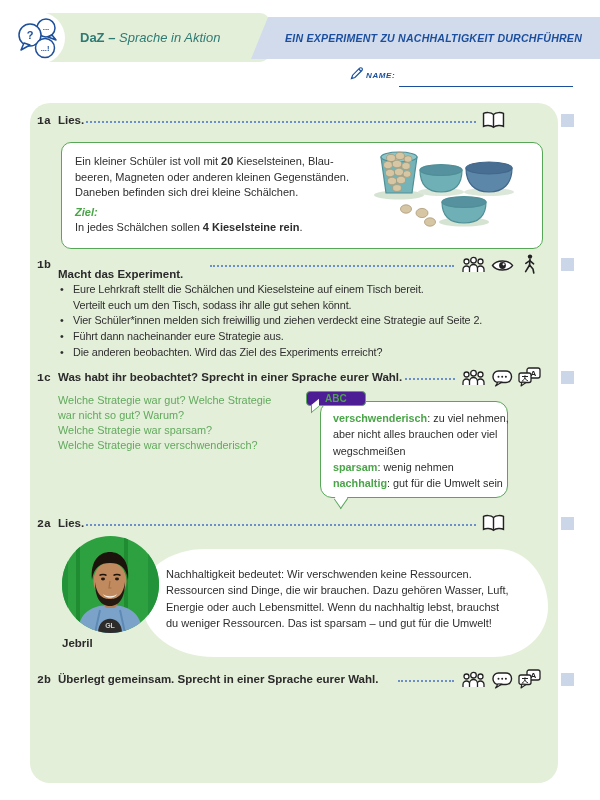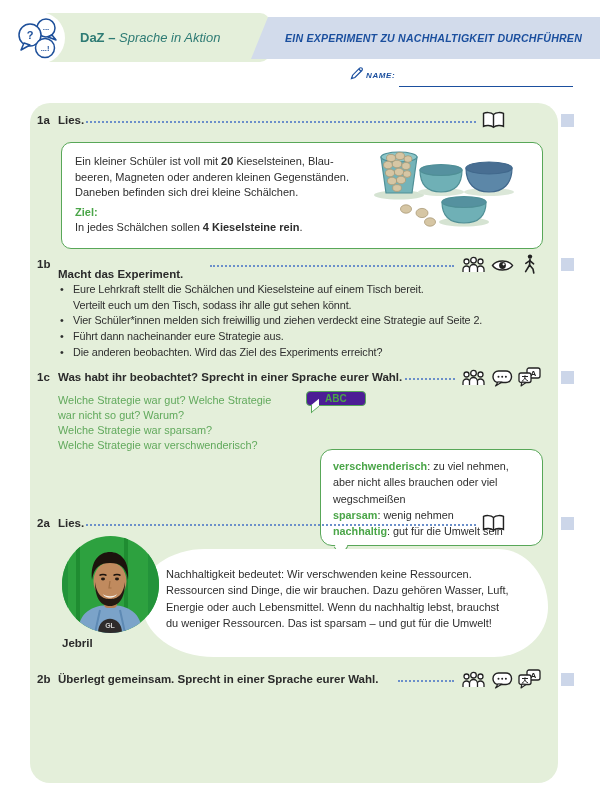--- a/index.html
+++ b/index.html
@@ -18,45 +18,45 @@
   .title-box span { position:absolute; left:24px; right:8px; top:0; line-height:42px; text-align:center;
                font-size:10.6px; font-weight:bold; font-style:italic; color:#1b4f9e; letter-spacing:.2px; white-space:nowrap; }
   .name-label { left:366px; top:71px; font-size:8px; font-weight:bold; color:#1b4f9e; letter-spacing:.6px; font-style:italic; }
   .name-line { left:399px; top:72px; width:174px; height:15px; border-bottom:1.5px solid #1b4f9e; }
   .pencil { left:350px; top:66px; }
 
   
   .sheet { left:30px; top:103px; width:528px; height:680px; background:#e4efda; border-radius:20px; }
   .mark { width:13px; height:13px; background:#ccd6e9; left:561px; }
 
-  .sec-num { font-size:11.5px; font-weight:bold; color:#2b2b2b; }
+  .sec-num { font-size:11.5px; font-weight:bold; color:#2b2b2b;font-family:Liberation Mono, monospace; }
   .sec-title { font-size:11.5px; font-weight:bold; color:#2b2b2b; white-space:nowrap; }
   .dotted { border-top:2px dotted #6b8fca; height:0; }
 
   
   .readbox { left:61px; top:142px; width:482px; height:107px; background:#fff;
              border:1.5px solid #58a758; border-radius:10px; }
   .readbox .txt { position:absolute; left:13px; top:11px; font-size:11px; line-height:15.5px; color:#2e2e2e; white-space:nowrap; }
-  .goal { color:#4aa548; font-weight:bold; margin-top:4px; }
+  .goal { color:#4aa548; font-weight:bold; margin-top:4px;font-style:italic; }
   .bold { font-weight:bold; }
   .bowls { position:absolute; right:4px; top:5px; }
 
   
   .bullets { left:60px; top:282px; font-size:10.8px; line-height:15.7px; color:#2e2e2e; letter-spacing:-0.1px; }
   .brow { display:flex; }
   .brow .dot { width:13px; color:#2e2e2e; }
   .brow .bt div { white-space:nowrap; }
 
   .gq { font-size:10.9px; color:#61a95c; white-space:nowrap; }
   .q1c { left:58px; top:393px; line-height:15px; }
   .q2b { left:58px; top:696px; line-height:15.6px; }
 
   
-  .vocab { left:320px; top:401px; width:223px; height:97px; background:#fff;
-           border:1.5px solid #58a758; border-radius:12px;margin-top:48px; }
+  .vocab { left:320px; top:401px; width:188px; height:97px; background:#fff;
+           border:1.5px solid #58a758; border-radius:12px; }
   .vocab:after { content:""; position:absolute; left:14px; bottom:-8px; width:11px; height:11px; background:#fff;
            border-right:1.5px solid #58a758; border-bottom:1.5px solid #58a758; transform:rotate(55deg) skewX(20deg); }
   .vocab .vt { position:absolute; left:12px; top:8px; font-size:10.8px; line-height:16.3px; color:#2e2e2e; white-space:nowrap; }
   .term { font-weight:bold; color:#4aa548; }
   .abctag { left:306px; top:391px; background:#4c1d95; border:1.5px solid #58a758; border-radius:4px;
             padding:1px 18px 1px; font-size:10px; font-weight:bold; color:#4aa548; z-index:3; }
   .abctag:after { content:""; position:absolute; left:4px; bottom:-5px; width:7px; height:7px; background:#fff;
             border-left:1.5px solid #58a758; border-bottom:1.5px solid #58a758; transform:skewY(-40deg) rotate(0deg); }
 
   

